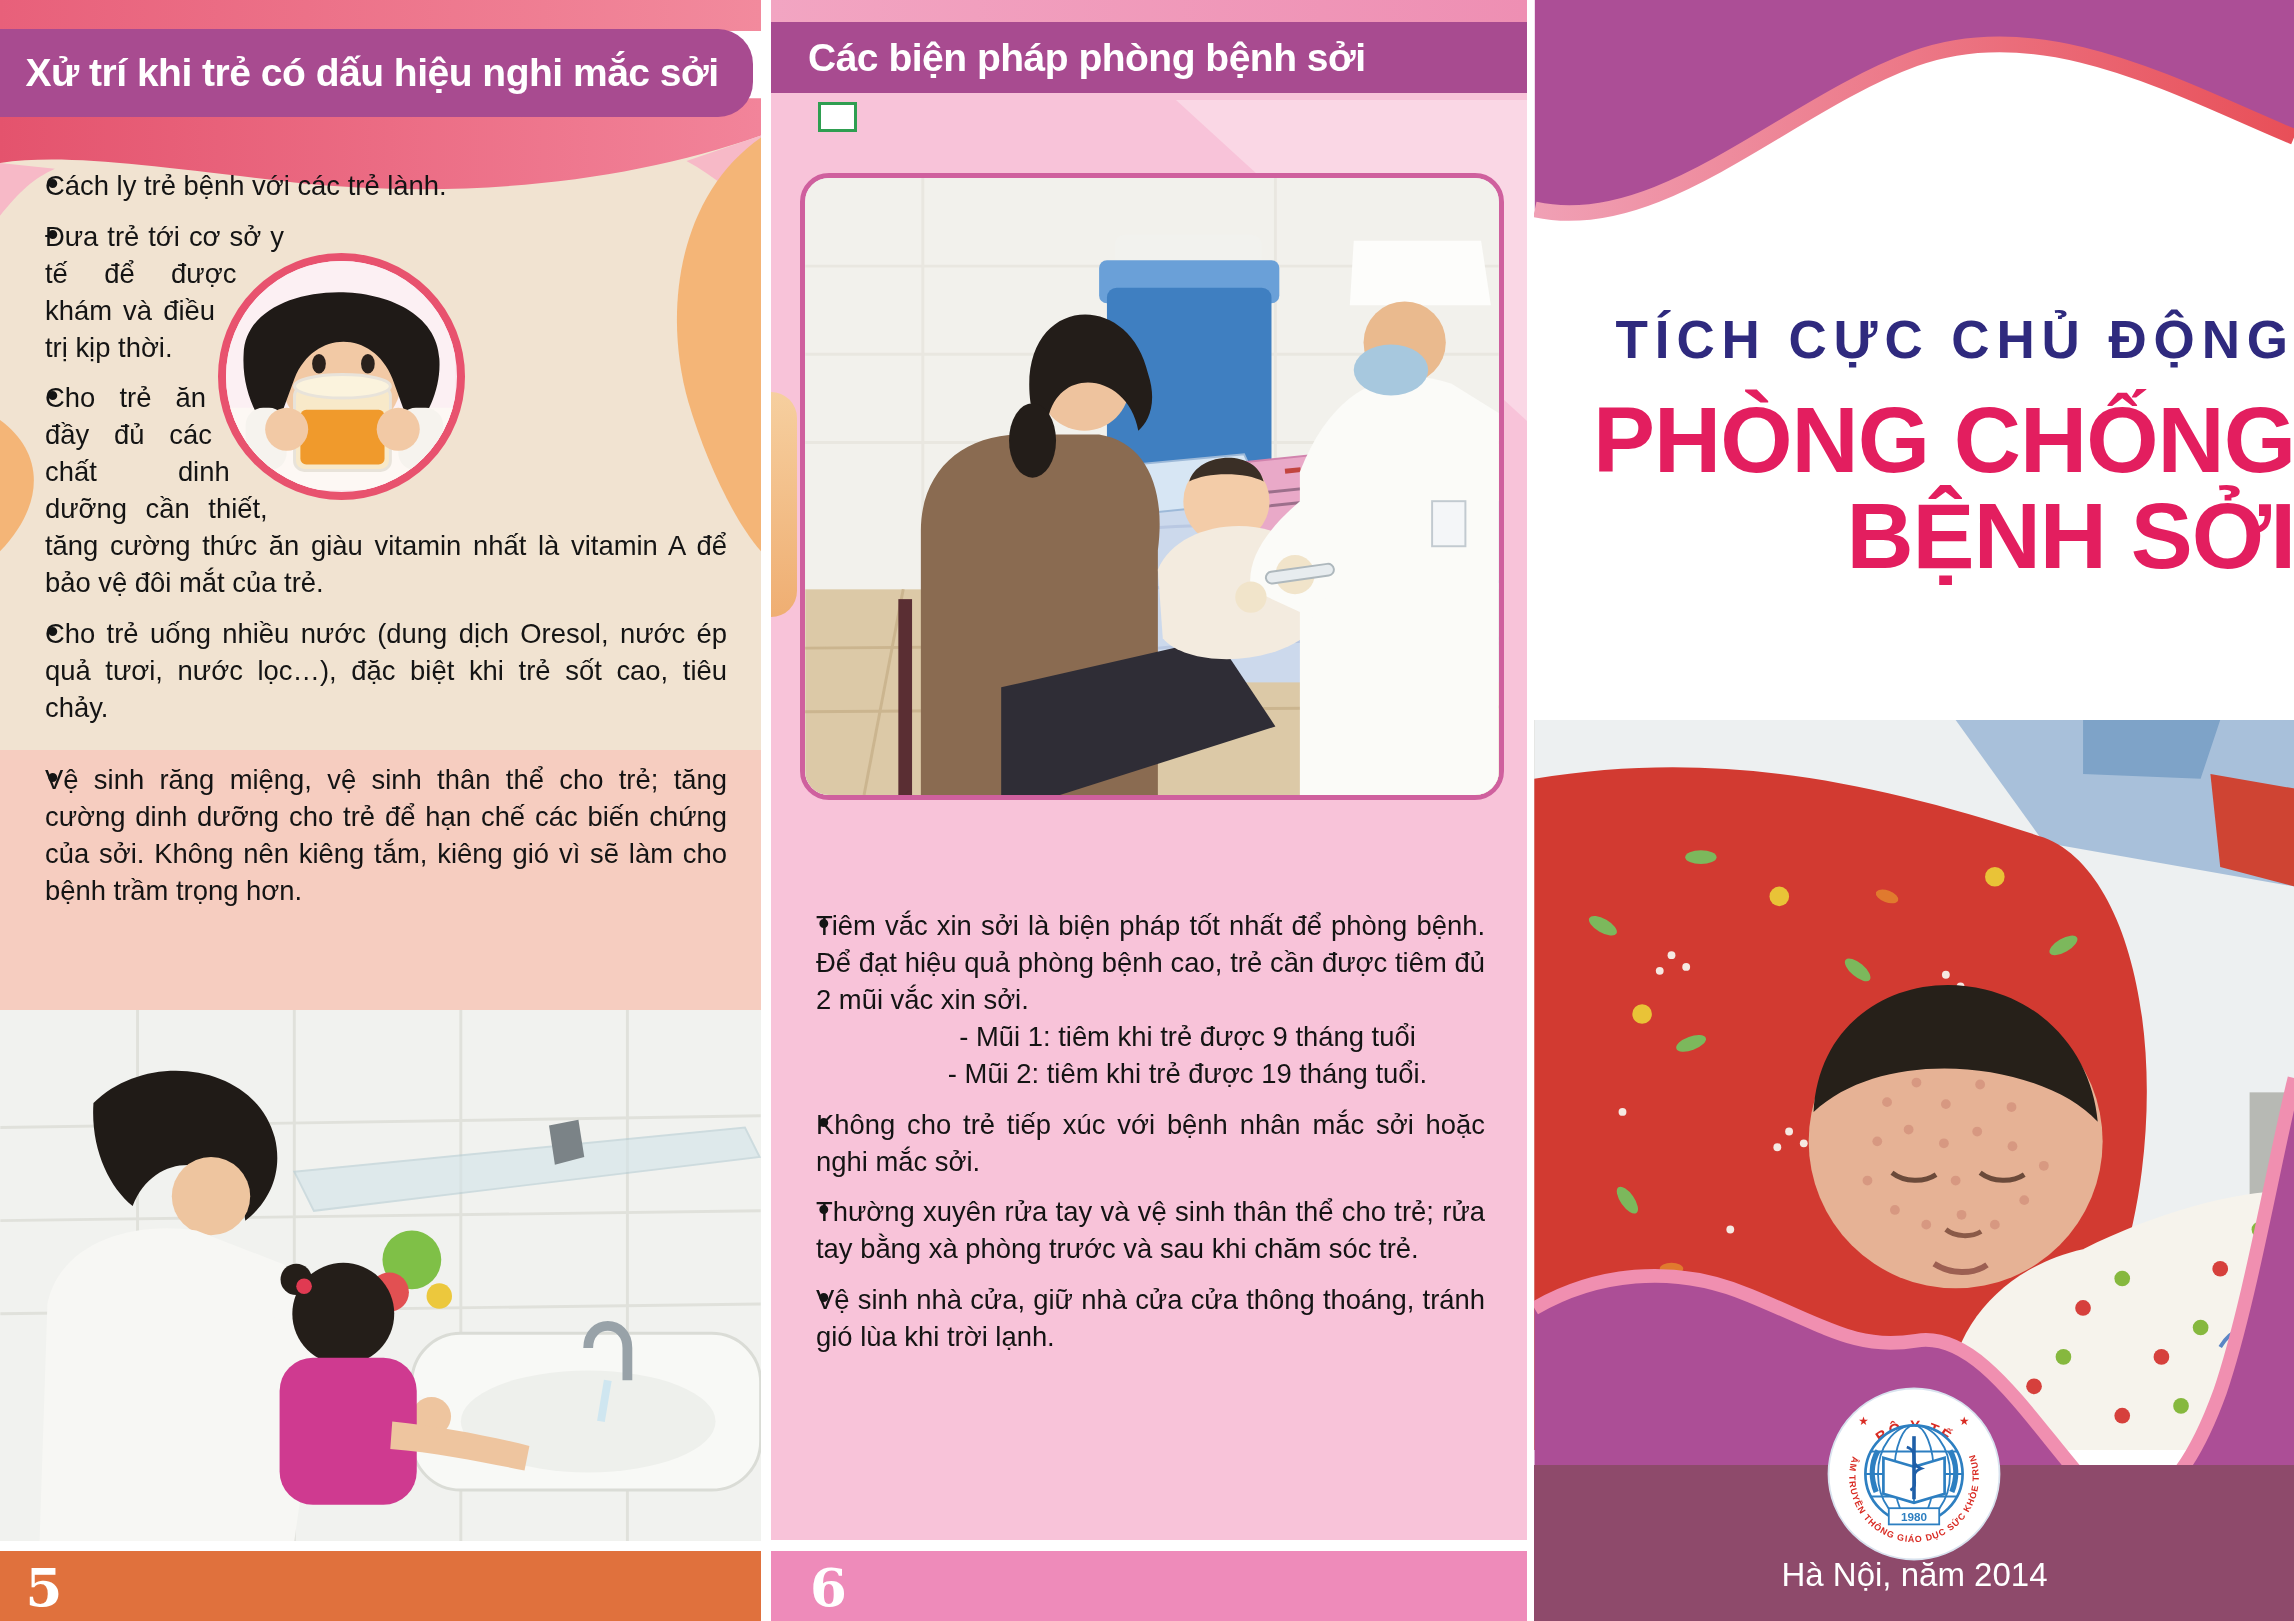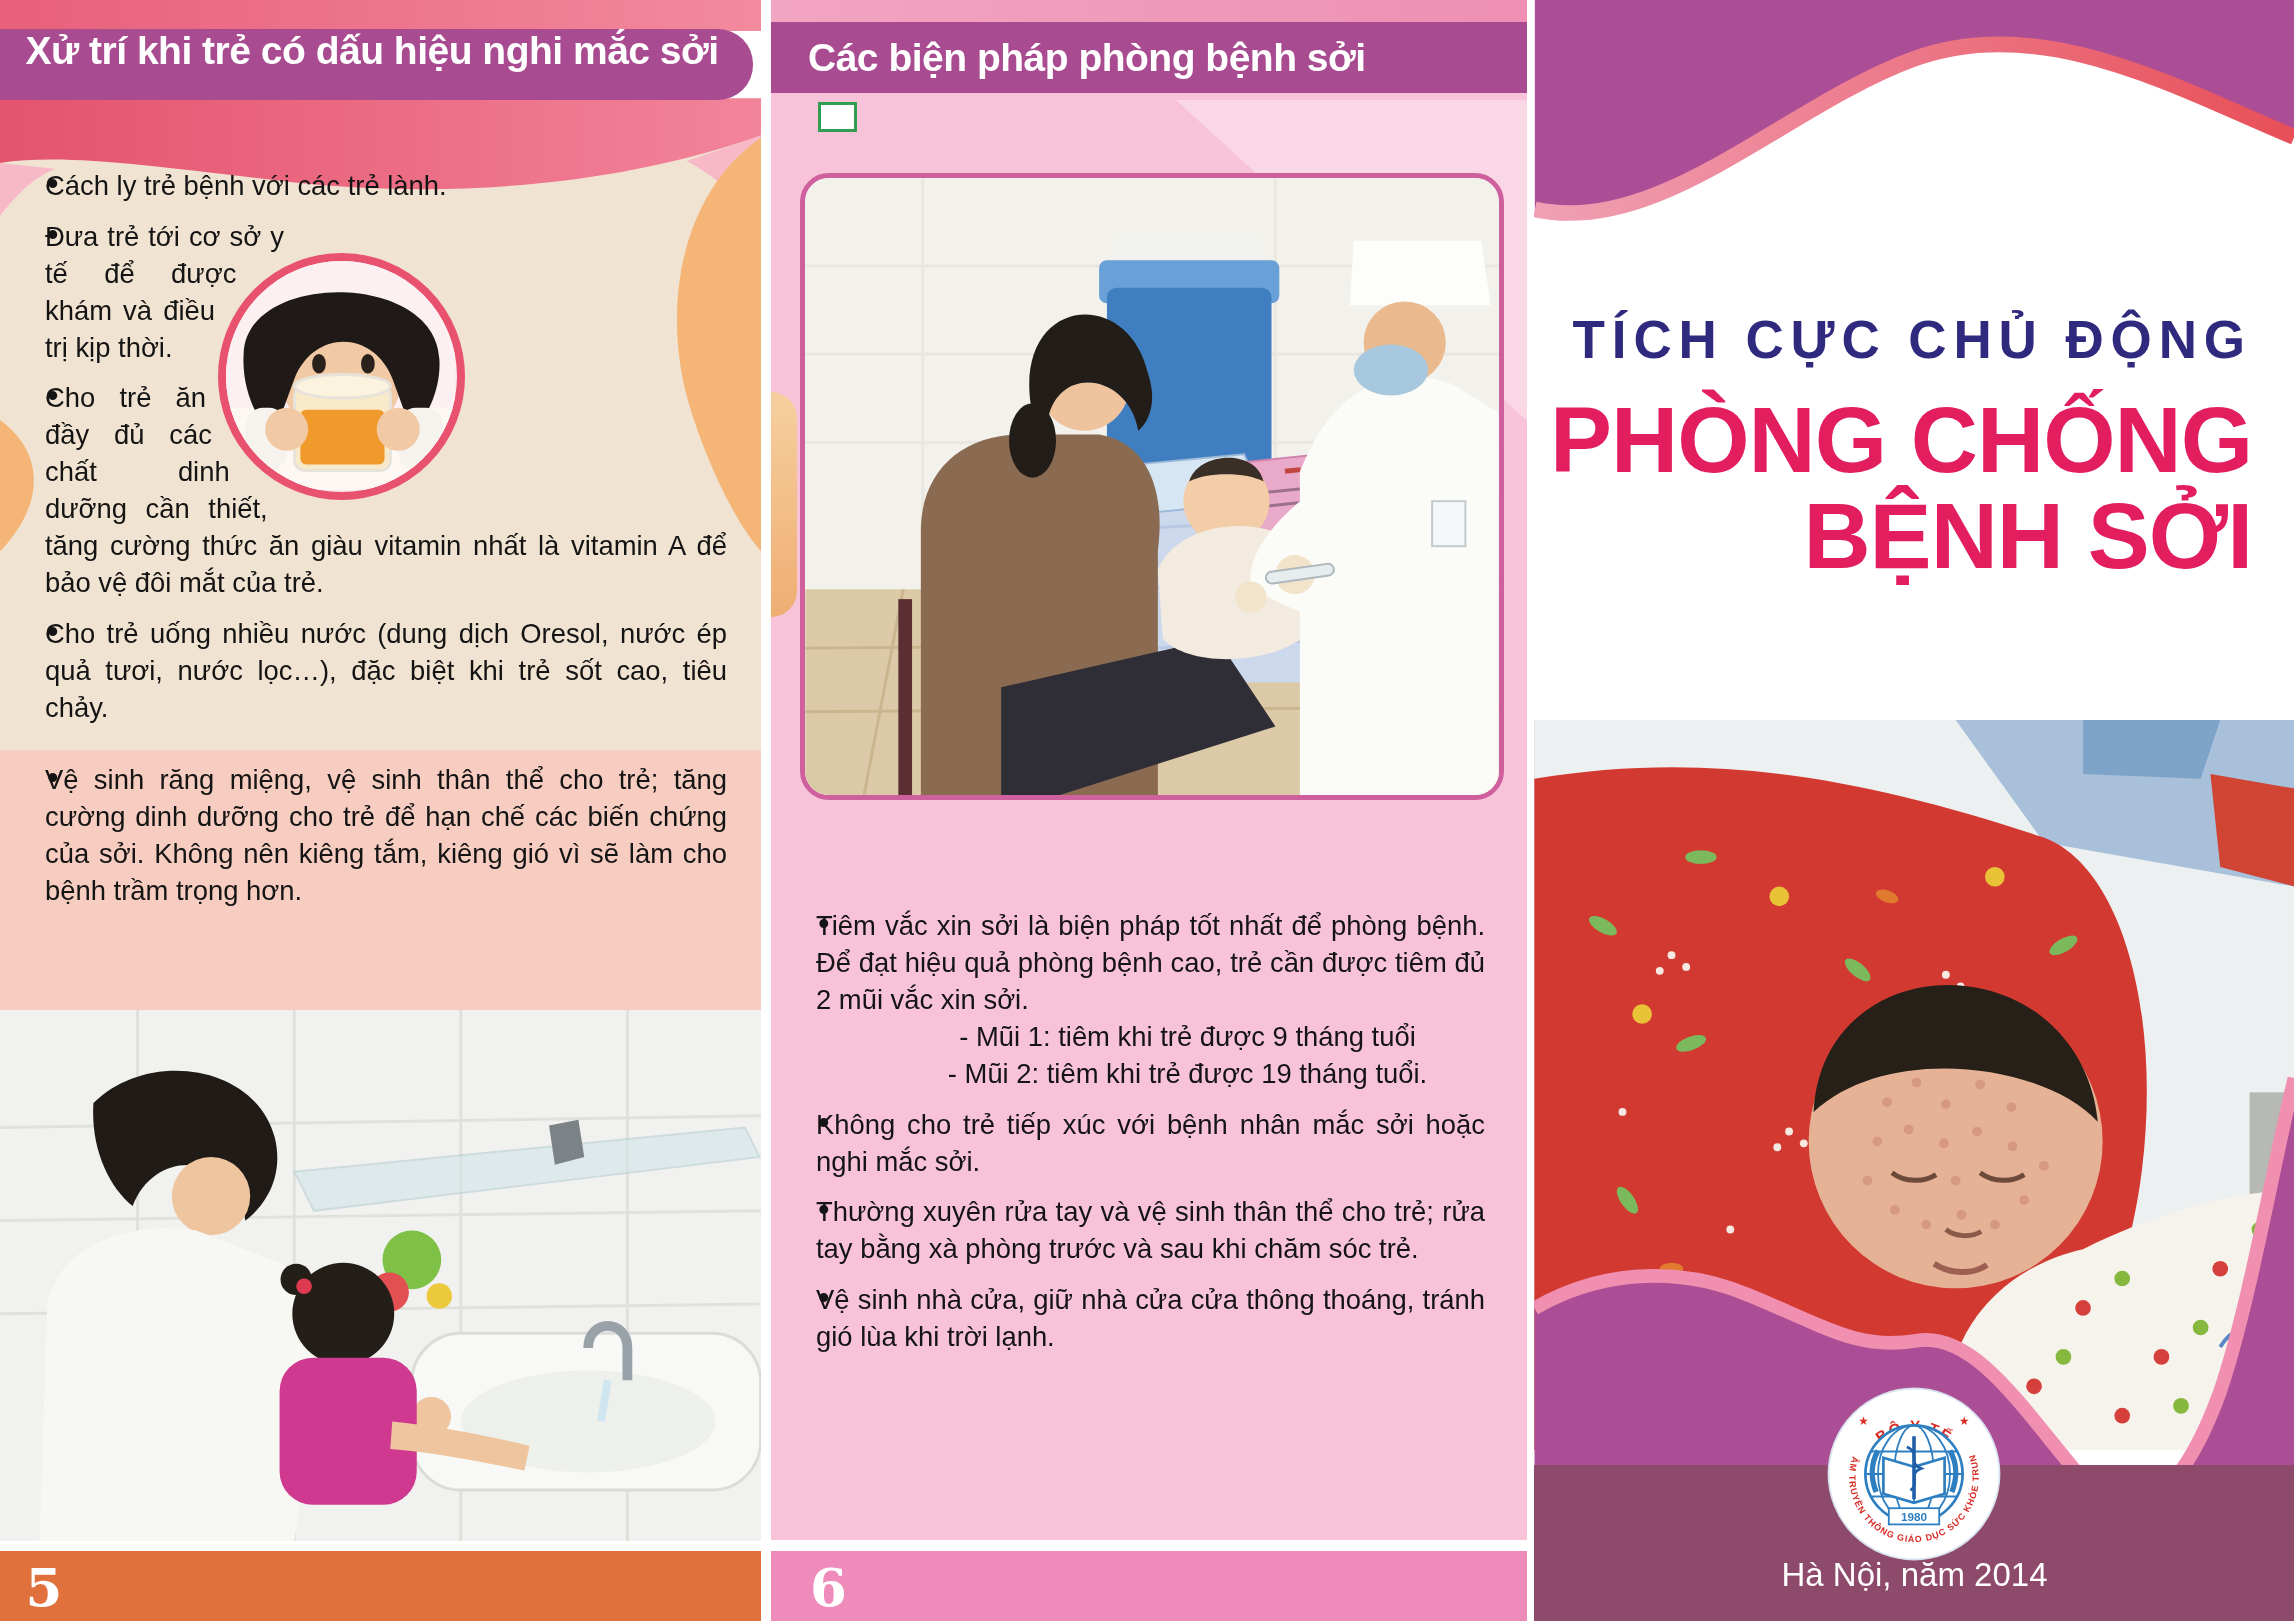--- a/index.html
+++ b/index.html
@@ -13,22 +13,22 @@
   #panel-cover{left:1534px;width:761px;}
   .abs{position:absolute;}
 
   
   .whiteline{position:absolute;left:0;right:0;top:1541px;height:9.8px;background:#fff;z-index:8;}
   .pagebar{position:absolute;left:0;right:0;top:1551px;height:71px;display:flex;align-items:center;z-index:8;}
   .pagebar .num{font-family:"DejaVu Serif", serif;font-weight:bold;font-size:53px;color:#fff;}
 
   
   .lp-topstrip{left:0;top:0;width:761px;height:31px;background:linear-gradient(90deg,#e8607a,#f28a9d);}
-  .lp-band{left:0;top:29px;width:753px;height:71px;background:#a84b90;border-radius:0 35px 35px 0;
-    display:flex;align-items:flex-start;padding-left:25.5px;box-sizing:border-box;z-index:5;}
+  .lp-band{left:0;top:29px;width:753px;height:88px;background:#a84b90;border-radius:0 35px 35px 0;
+    display:flex;align-items:center;padding-left:25.5px;box-sizing:border-box;z-index:5;}
   .band-text{color:#fff;font-size:39px;font-weight:bold;letter-spacing:-0.5px;}
   .lp-cream{left:0;top:118px;width:761px;height:632px;background:#f1e3d1;}
   .lp-salmon{left:0;top:750px;width:761px;height:260px;background:#f6cdc0;}
   .lp-wave{left:0;top:98px;width:761px;height:118px;z-index:2;}
   .lp-deco{left:0;top:108px;width:761px;height:461px;z-index:2;}
 
   .girl-fig{left:218px;top:253px;width:247px;height:247px;border-radius:50%;
     border:8.8px solid #e8526e;box-sizing:border-box;overflow:hidden;background:#fbe9ee;z-index:3;}
 
   .bullets{position:absolute;z-index:4;list-style:none;margin:0;padding:0;}
@@ -57,21 +57,21 @@
     padding-left:37px;box-sizing:border-box;z-index:5;}
   .green-mark{left:47px;top:102px;width:33px;height:23.5px;border:3.9px solid #2f9e51;background:#fff;z-index:6;}
   .mp-photo{left:29px;top:173px;width:694px;height:617px;border:5.9px solid #cf609e;border-radius:29px;
     overflow:hidden;background:#efeeea;z-index:4;}
   #bar-middle{background:#ee8bba;}
   #bar-middle .num{padding-left:39px;}
 
   
   .rp-base{left:0;top:0;width:761px;height:1621px;background:#fff;}
   .rp-topwave{left:0;top:0;width:761px;height:274px;}
-  .rp-title{left:0;top:309px;width:761px;text-align:right;padding-right:43px;box-sizing:border-box;z-index:3;}
+  .rp-title{left:0;top:309px;width:761px;text-align:right;box-sizing:border-box;z-index:3;}
   .rp-title .t1{font-size:53px;font-weight:600;color:#2f2a7e;letter-spacing:6.9px;margin:0 0 21.6px 0;}
   .rp-title .t2{font-size:93px;font-weight:800;color:#e31e5f;line-height:1.04;letter-spacing:-1px;margin:0;}
   .rp-photo{left:0;top:720px;width:761px;height:730px;background:#d9d4cc;z-index:1;}
   .rp-bottomwave{left:0;top:1039px;width:761px;height:427px;z-index:2;}
   .rp-maroon{left:0;top:1465px;width:761px;height:156px;background:#8e4a6b;z-index:2;}
   .rp-logo{left:290px;top:1384px;width:180px;height:180px;z-index:5;}
   .rp-footer{left:0;top:1556px;width:761px;text-align:center;color:#fff;font-size:33px;z-index:6;}
 </style>
 </head>
 <body>

